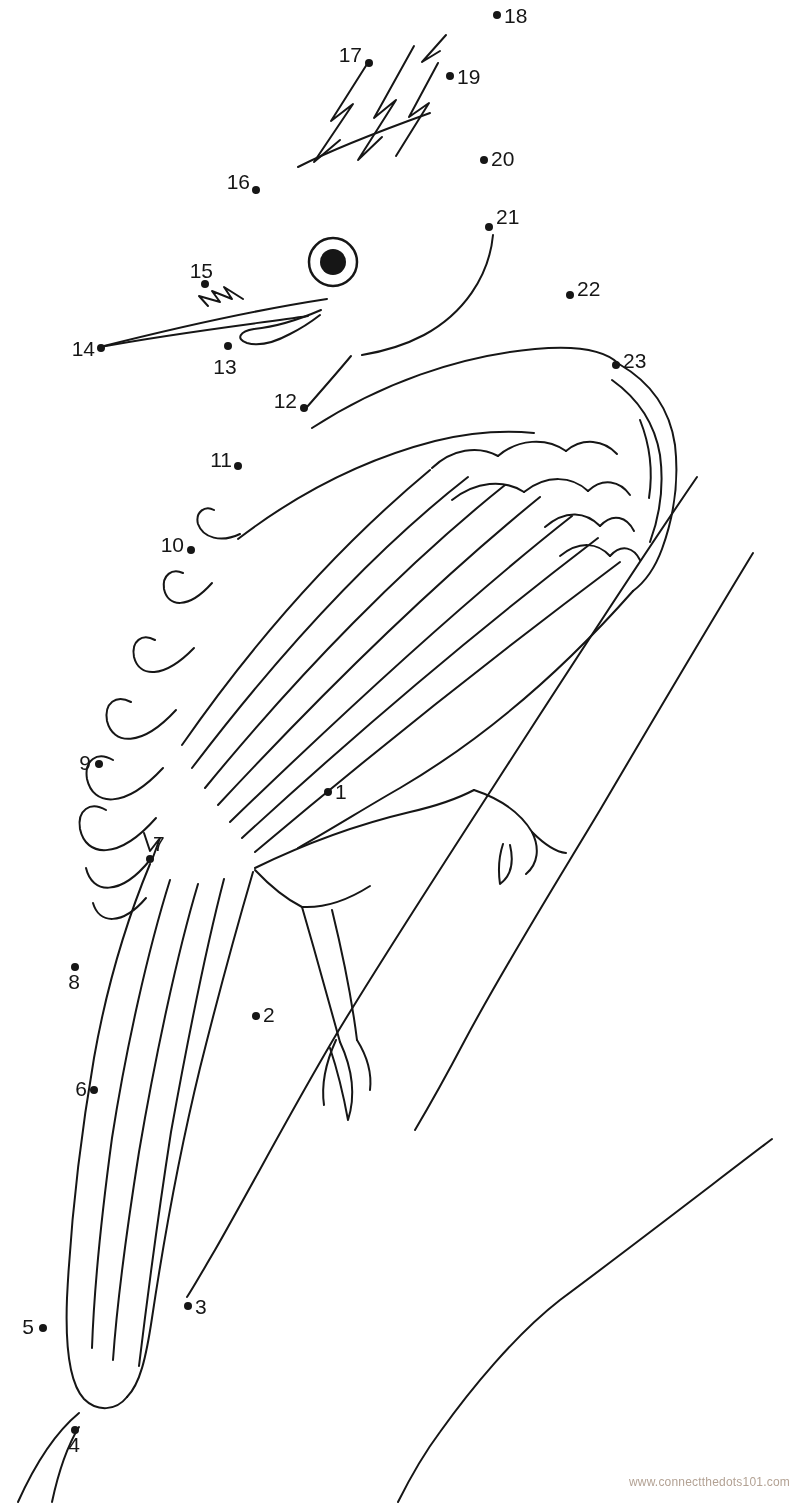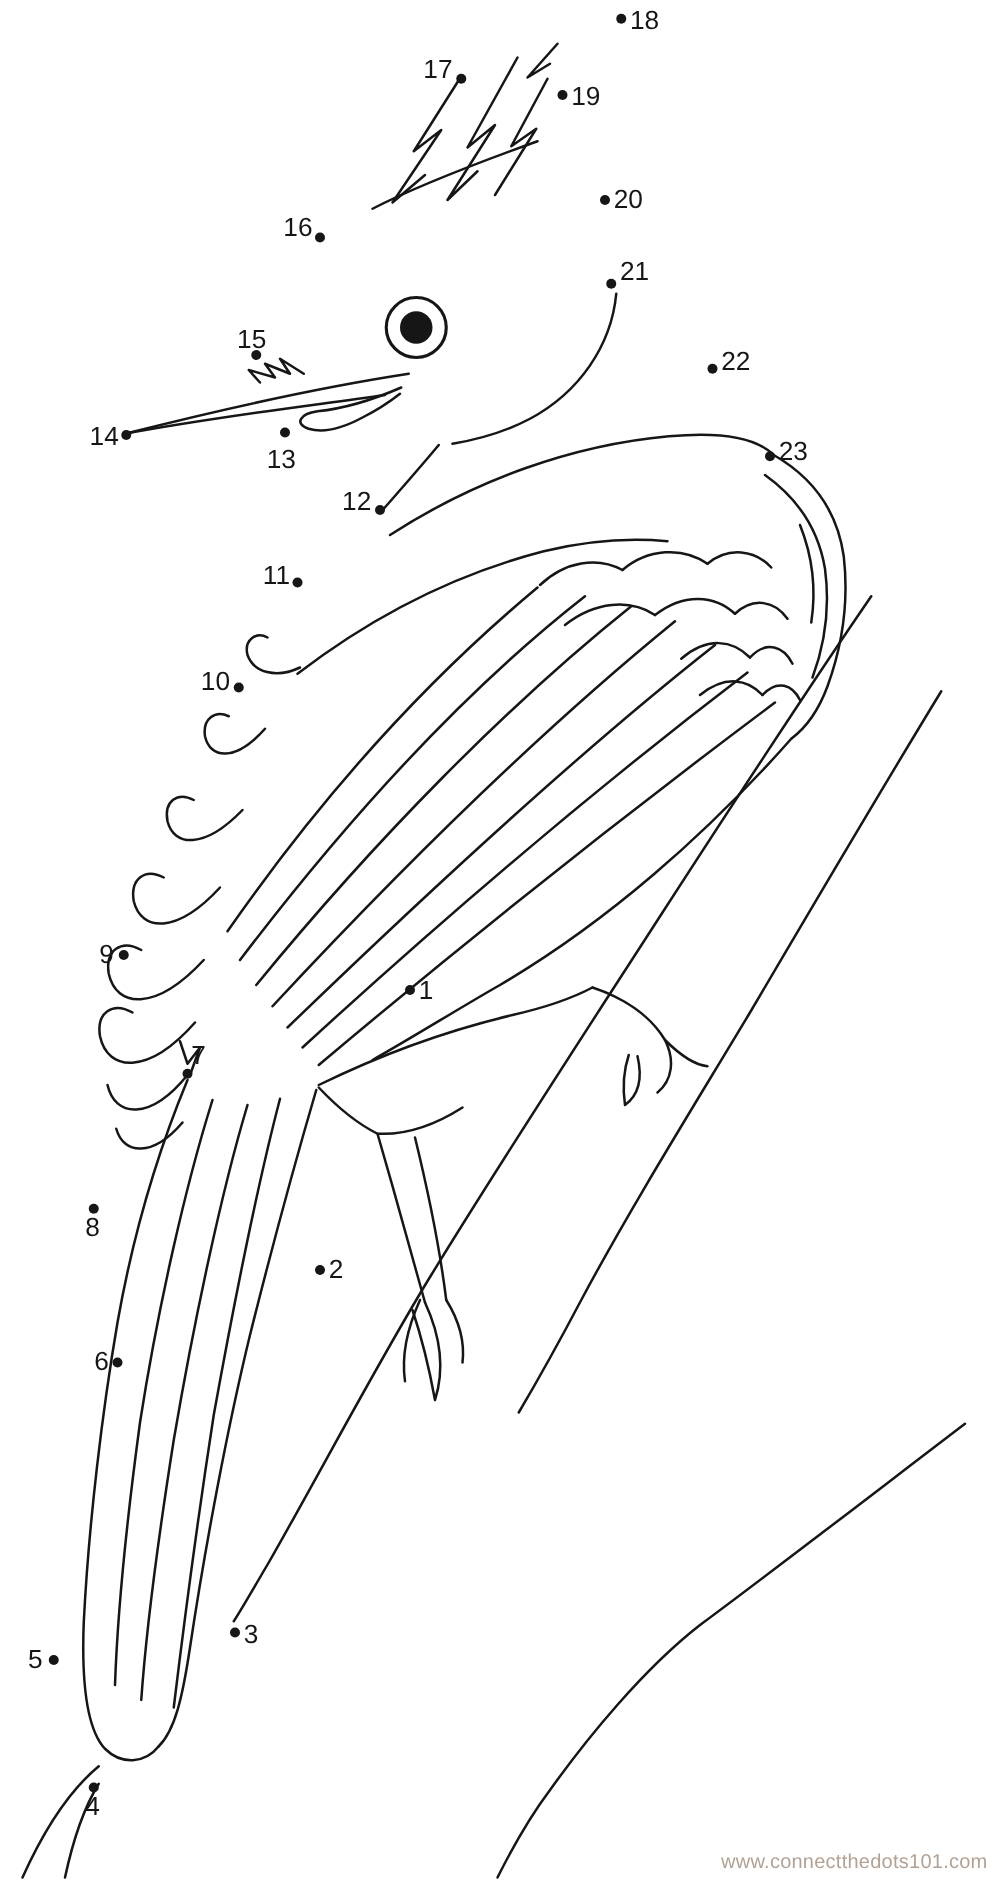--- a/index.html
+++ b/index.html
@@ -27,22 +27,22 @@
   .eye-pupil{fill:var(--ink);stroke:none;}
   #dots-layer circle{fill:var(--ink);}
   #dots-layer text{
     font-family:"Liberation Sans", sans-serif;
     font-size:21px;
     fill:var(--ink);
   }
   .watermark{
     position:absolute;
     right:10px;
-    bottom:5px;
-    font-size:16px;
+    bottom:15px;
+    font-size:12px;
     color:var(--watermark-color);
     letter-spacing:.2px;
   }
 </style>
 </head>
 <body>
 
 <div class="page">
   <svg class="canvas" viewBox="0 0 800 1504">
 

